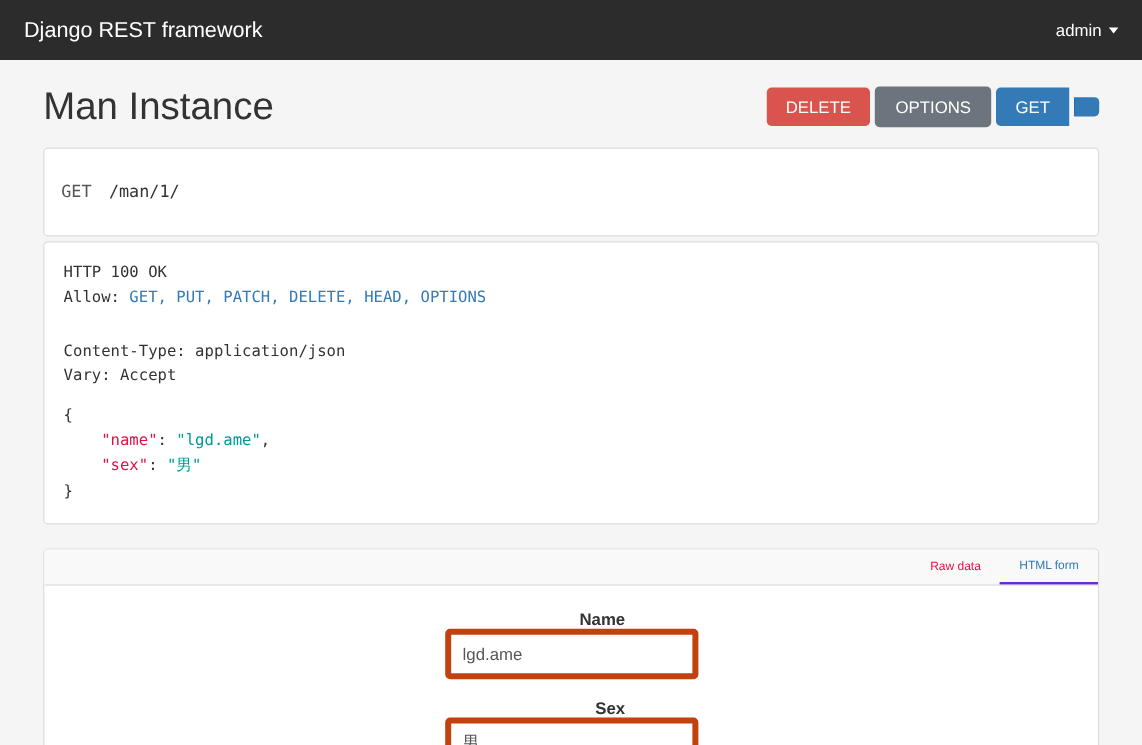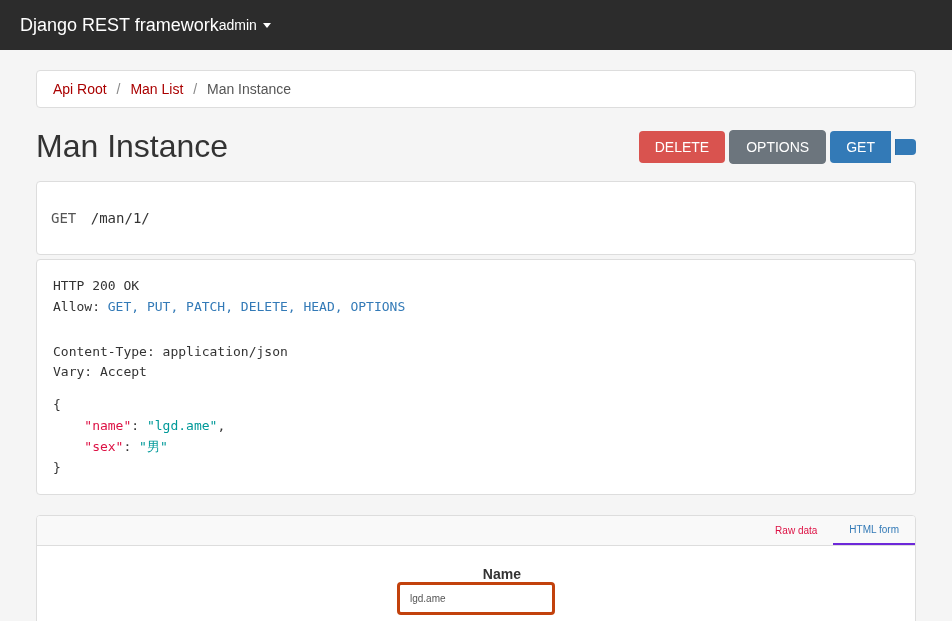--- a/index.html
+++ b/index.html
@@ -6,21 +6,21 @@
     body { font-family: "Helvetica Neue", Arial, sans-serif; font-size: 14px; background: #f5f5f5; color: #333; }
 
     
     .navbar {
       background-color: #2c2c2c;
       color: #fff;
       padding: 0 20px;
       height: 50px;
       display: flex;
       align-items: center;
-      justify-content: flex-start;
+      justify-content: space-between;
     }
     .navbar-brand {
       font-size: 18px;
       color: #fff;
       font-weight: 300;
     }
     .navbar-user {
       display: flex;
       align-items: center;
       gap: 6px;
@@ -183,68 +183,61 @@
       width: 130px;
       text-align: right;
       padding-right: 20px;
       font-weight: 600;
       color: #333;
       font-size: 14px;
     }
     .form-input {
       flex: 1;
       max-width: 500px;
-      border: 3px solid #c2410c;
+      border: 5px solid #c2410c;
       border-radius: 4px;
       padding: 8px 10px;
-      font-size: 10px;
+      font-size: 14px;
       color: #555;
       outline: none;
     }
   </style>
 </head>
 <body>
 
 <nav class="navbar">
   <span class="navbar-brand">Django REST framework</span>
   <div class="navbar-user">
     <span>admin</span>
     <span class="caret"></span>
   </div>
 </nav>
 
 <div class="main-container">
 
-  <div class="breadcrumb-bar">
-    <a href="#">Api Root</a>
-    <span class="breadcrumb-sep">/</span>
-    <a href="#">Man List</a>
-    <span class="breadcrumb-sep">/</span>
-    <span class="breadcrumb-current">Man Instance</span>
-  </div>
 
   <div class="page-header">
     <h1 class="page-title">Man Instance</h1>
     <div class="btn-group">
       <button class="btn btn-danger">DELETE</button>
       <button class="btn btn-default">OPTIONS</button>
       <button class="btn btn-primary btn-primary-main">GET</button>
       <button class="btn-primary-split">
         <span class="caret"></span>
       </button>
     </div>
   </div>
 
   <div class="url-bar">
     <span class="method">GET</span>
     <span class="path">/man/1/</span>
   </div>
 
   <div class="response-panel">
-    <div class="http-status">HTTP 200 OK</div>
+    <div class="http-status">HTTP 100 OK</div>
     <div class="http-allow">
       <span>Allow:</span>
       <span class="method-list">GET, PUT, PATCH, DELETE, HEAD, OPTIONS</span>
     </div>
     <div class="http-content">
       <span>Content-Type:</span>
       <span>application/json</span>
     </div>
     <div class="http-vary">
       <span>Vary:</span>

